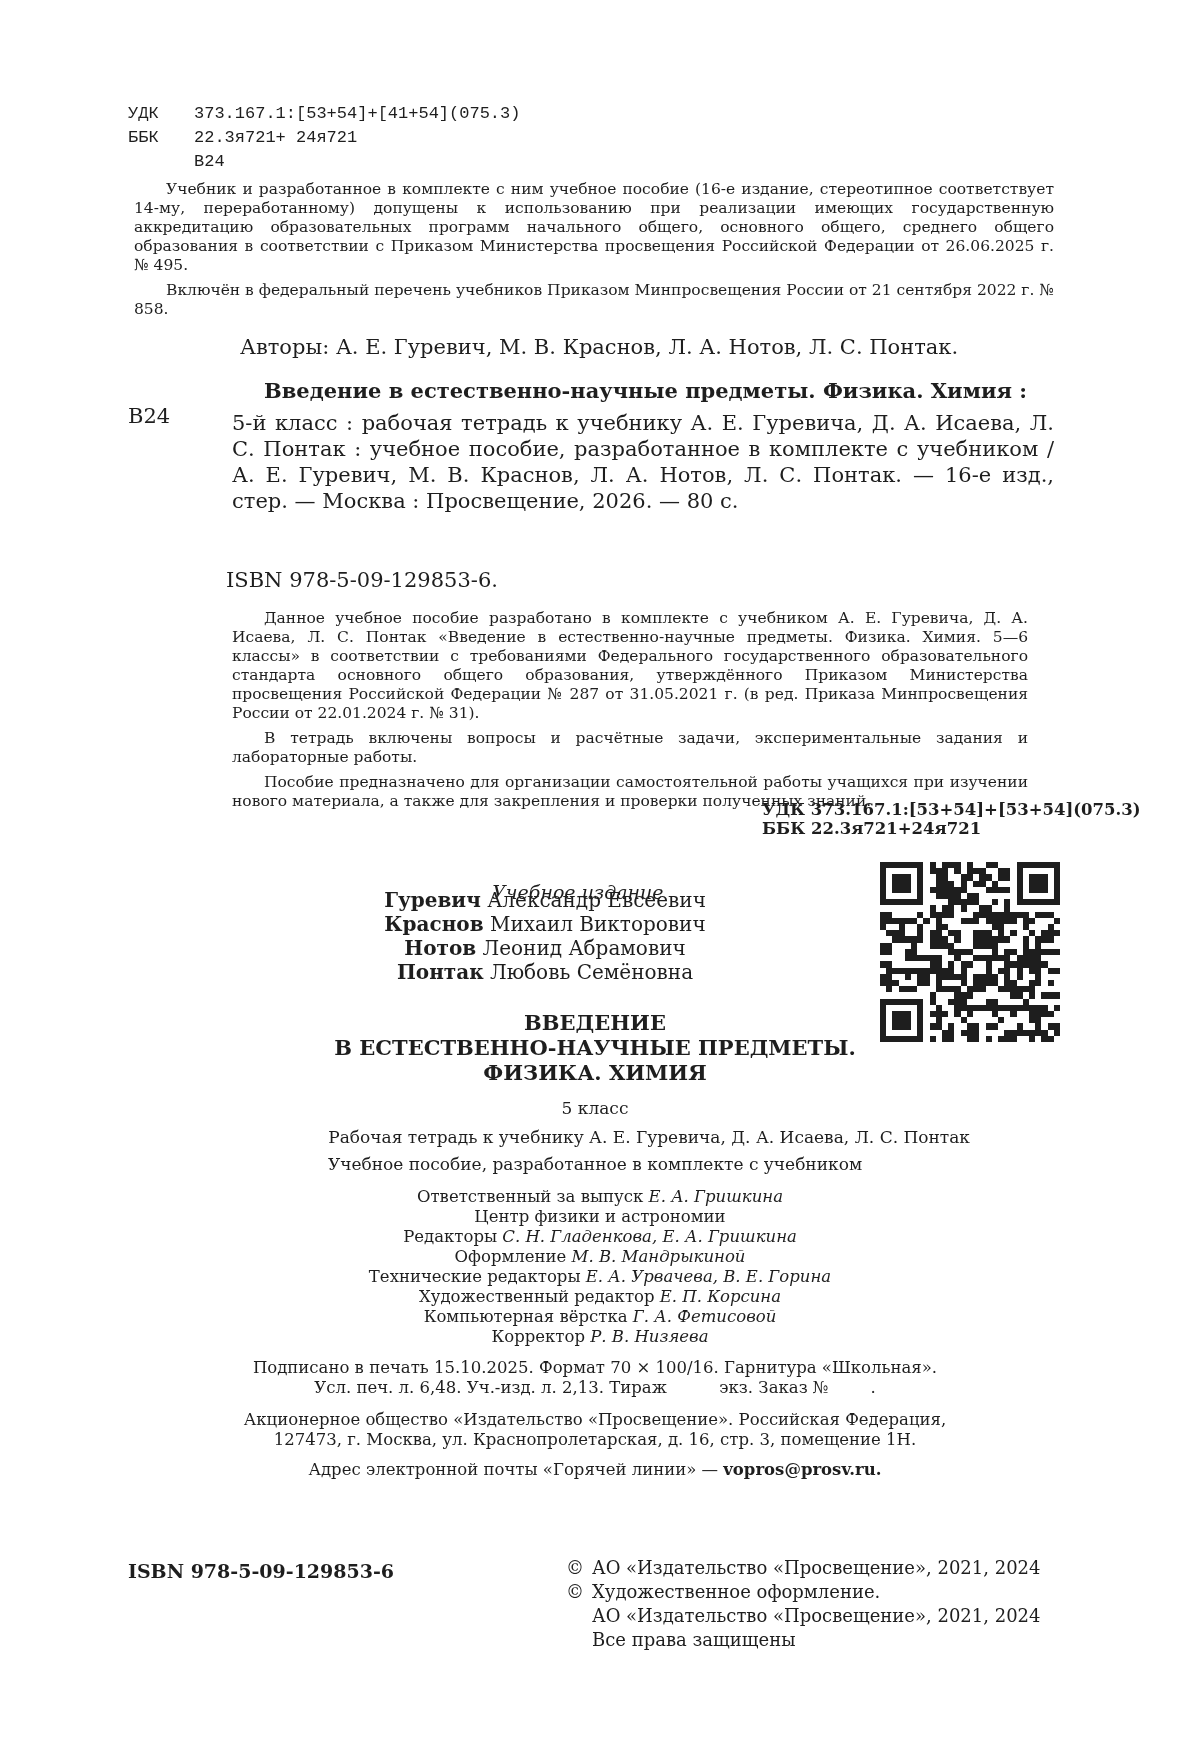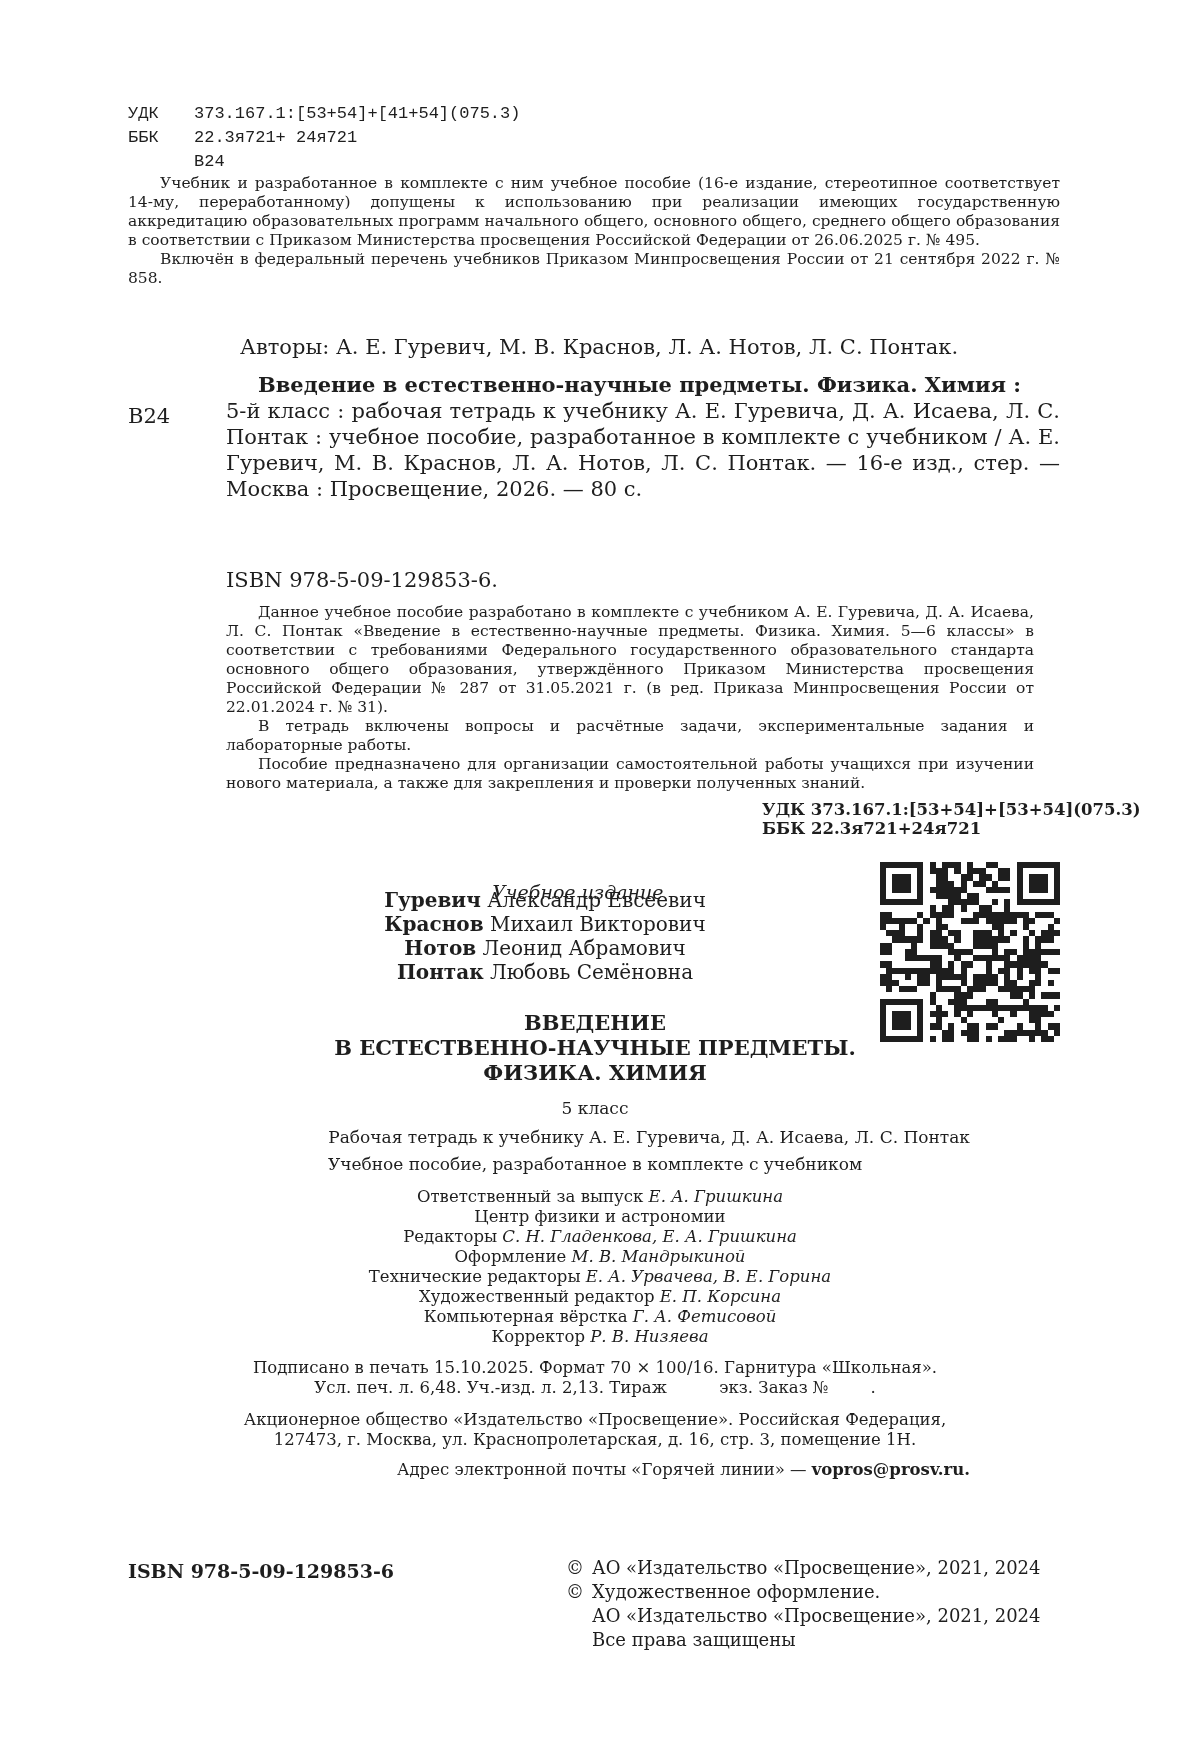--- a/index.html
+++ b/index.html
@@ -4,21 +4,21 @@
 <style>
   html, body { margin: 0; padding: 0; background: #ffffff; }
   body { width: 1200px; height: 1761px; position: relative; overflow: hidden;
          font-family: "DejaVu Serif", "Liberation Serif", serif; color: #1e1e1e; }
   .abs { position: absolute; }
   .sm { font-size: 15.5px; line-height: 19px; }
   .ital { font-style: italic; margin-top: 25px; }
   .just { text-align: justify; text-align-last: left; }
   .center { text-align: center; }
   .indent { text-indent: 32px; }
-  p { margin: 0; }
+  p { margin: 6px; }
 
   
   #codes { left: 128px; top: 102px; }
   .code-row { display: flex; font-size: 17px; line-height: 24px; font-family: Liberation Mono, monospace; }
   .code-row .k { width: 66px; }
 
   #approval { left: 128px; top: 174px; width: 932px; }
   #authors-line { left: 240px; top: 334px; font-size: 21px; line-height: 26px; }
   #biblio { left: 128px; top: 372px; width: 932px; }
   #biblio .b24 { position: absolute; left: 0; top: 32px; font-size: 21px; }
@@ -34,21 +34,21 @@
   #qr { left: 880px; top: 862px; width: 180px; height: 180px; }
 
   #title-block { left: 220px; top: 1010px; width: 750px; font-size: 21px; line-height: 25px; font-weight: bold; }
   #grade { left: 220px; top: 1098px; width: 750px; font-size: 17px; }
   #workbook { left: 220px; top: 1127px; width: 750px; font-size: 17px; text-align: right; }
   #manual { left: 220px; top: 1154px; width: 750px; font-size: 17px; }
 
   #credits { left: 300px; top: 1187px; width: 600px; font-size: 16.5px; line-height: 20px; }
   #printing { left: 220px; top: 1358px; width: 750px; font-size: 16.5px; line-height: 20px; }
   #publisher { left: 220px; top: 1410px; width: 750px; font-size: 16.5px; line-height: 20px; }
-  #hotline { left: 220px; top: 1460px; width: 750px; font-size: 16.5px; text-align: right; }
+  #hotline { left: 220px; top: 1460px; width: 750px; font-size: 16.5px; }
 
   #isbn-bottom { left: 128px; top: 1560px; font-size: 19px; font-weight: bold; }
   #copyright { left: 566px; top: 1556px; font-size: 18px; line-height: 24px; }
   .c-row { display: flex; }
   .c-sym { width: 26px; }
 </style>
 </head>
 <body>
 
 <div id="codes" class="abs">

